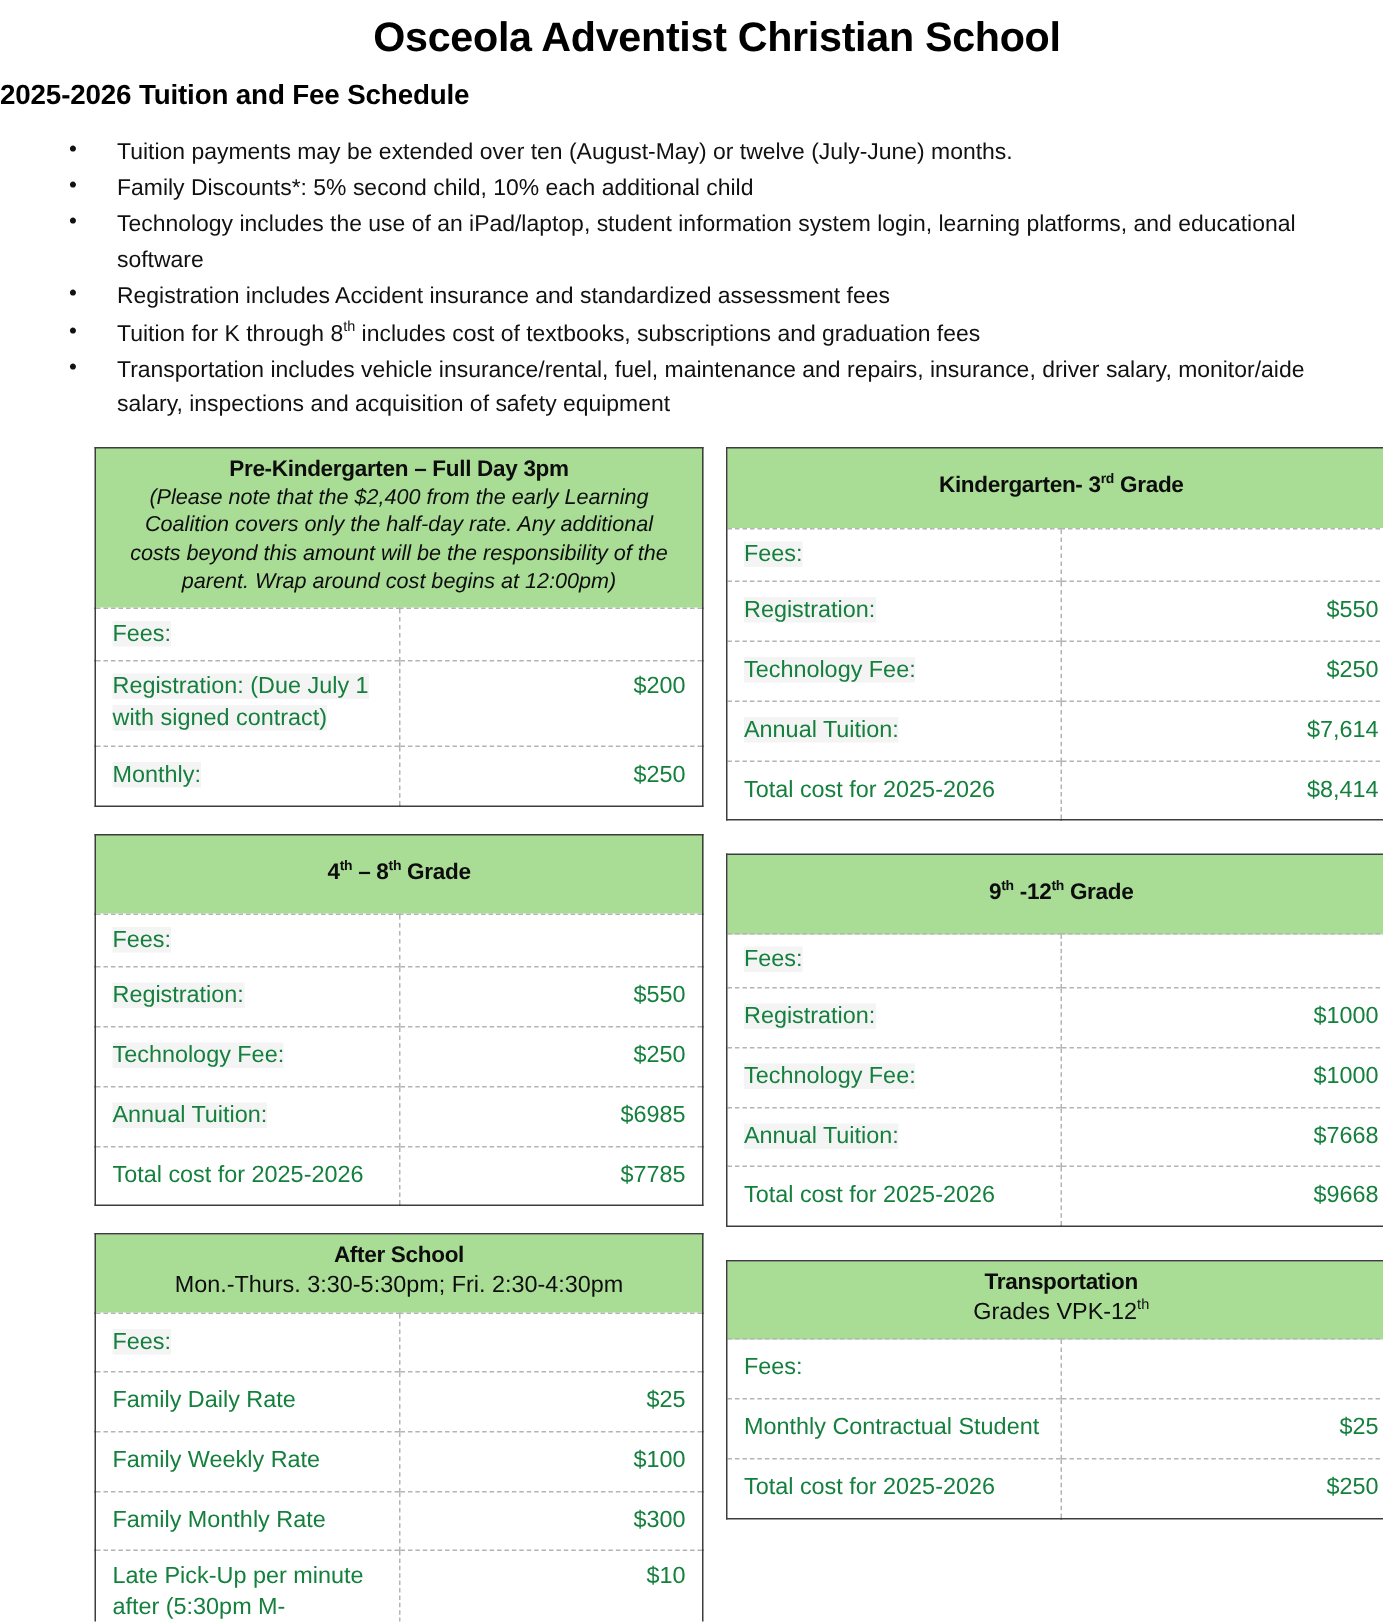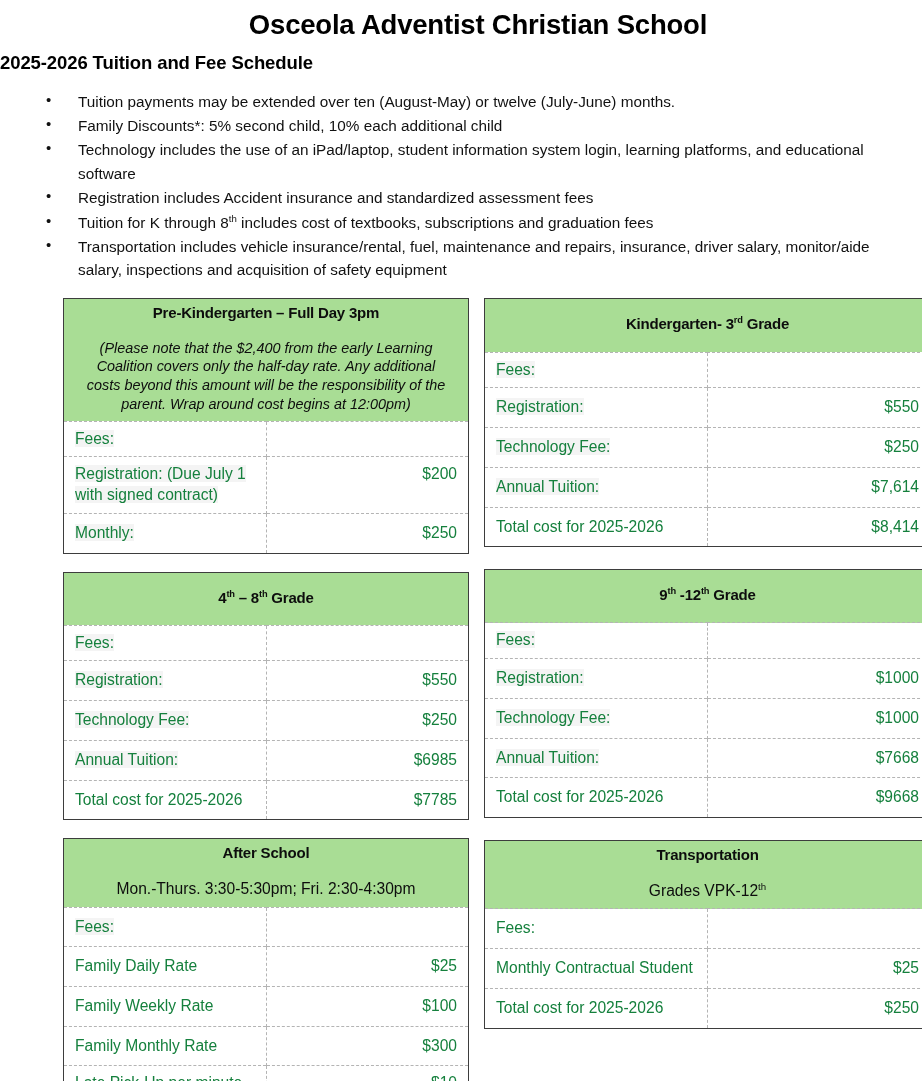--- a/index.html
+++ b/index.html
@@ -116,21 +116,21 @@
     font-size: 15px;
     font-weight: bold;
     letter-spacing: -0.2px;
     display: block;
     line-height: 1.2;
   }
   .hdr-sub {
     display: block;
     font-size: 15.6px;
     line-height: 1.3;
-    margin-top: 17px;
+    margin-top: 1px;
   }
   .hdr-sub.italic {
     font-style: italic;
     font-size: 14.4px;
     line-height: 1.3;
     padding: 0 6px;
   }
   .hdr-title sup, .hdr-sub sup {
     font-size: 0.62em;
     vertical-align: super;

